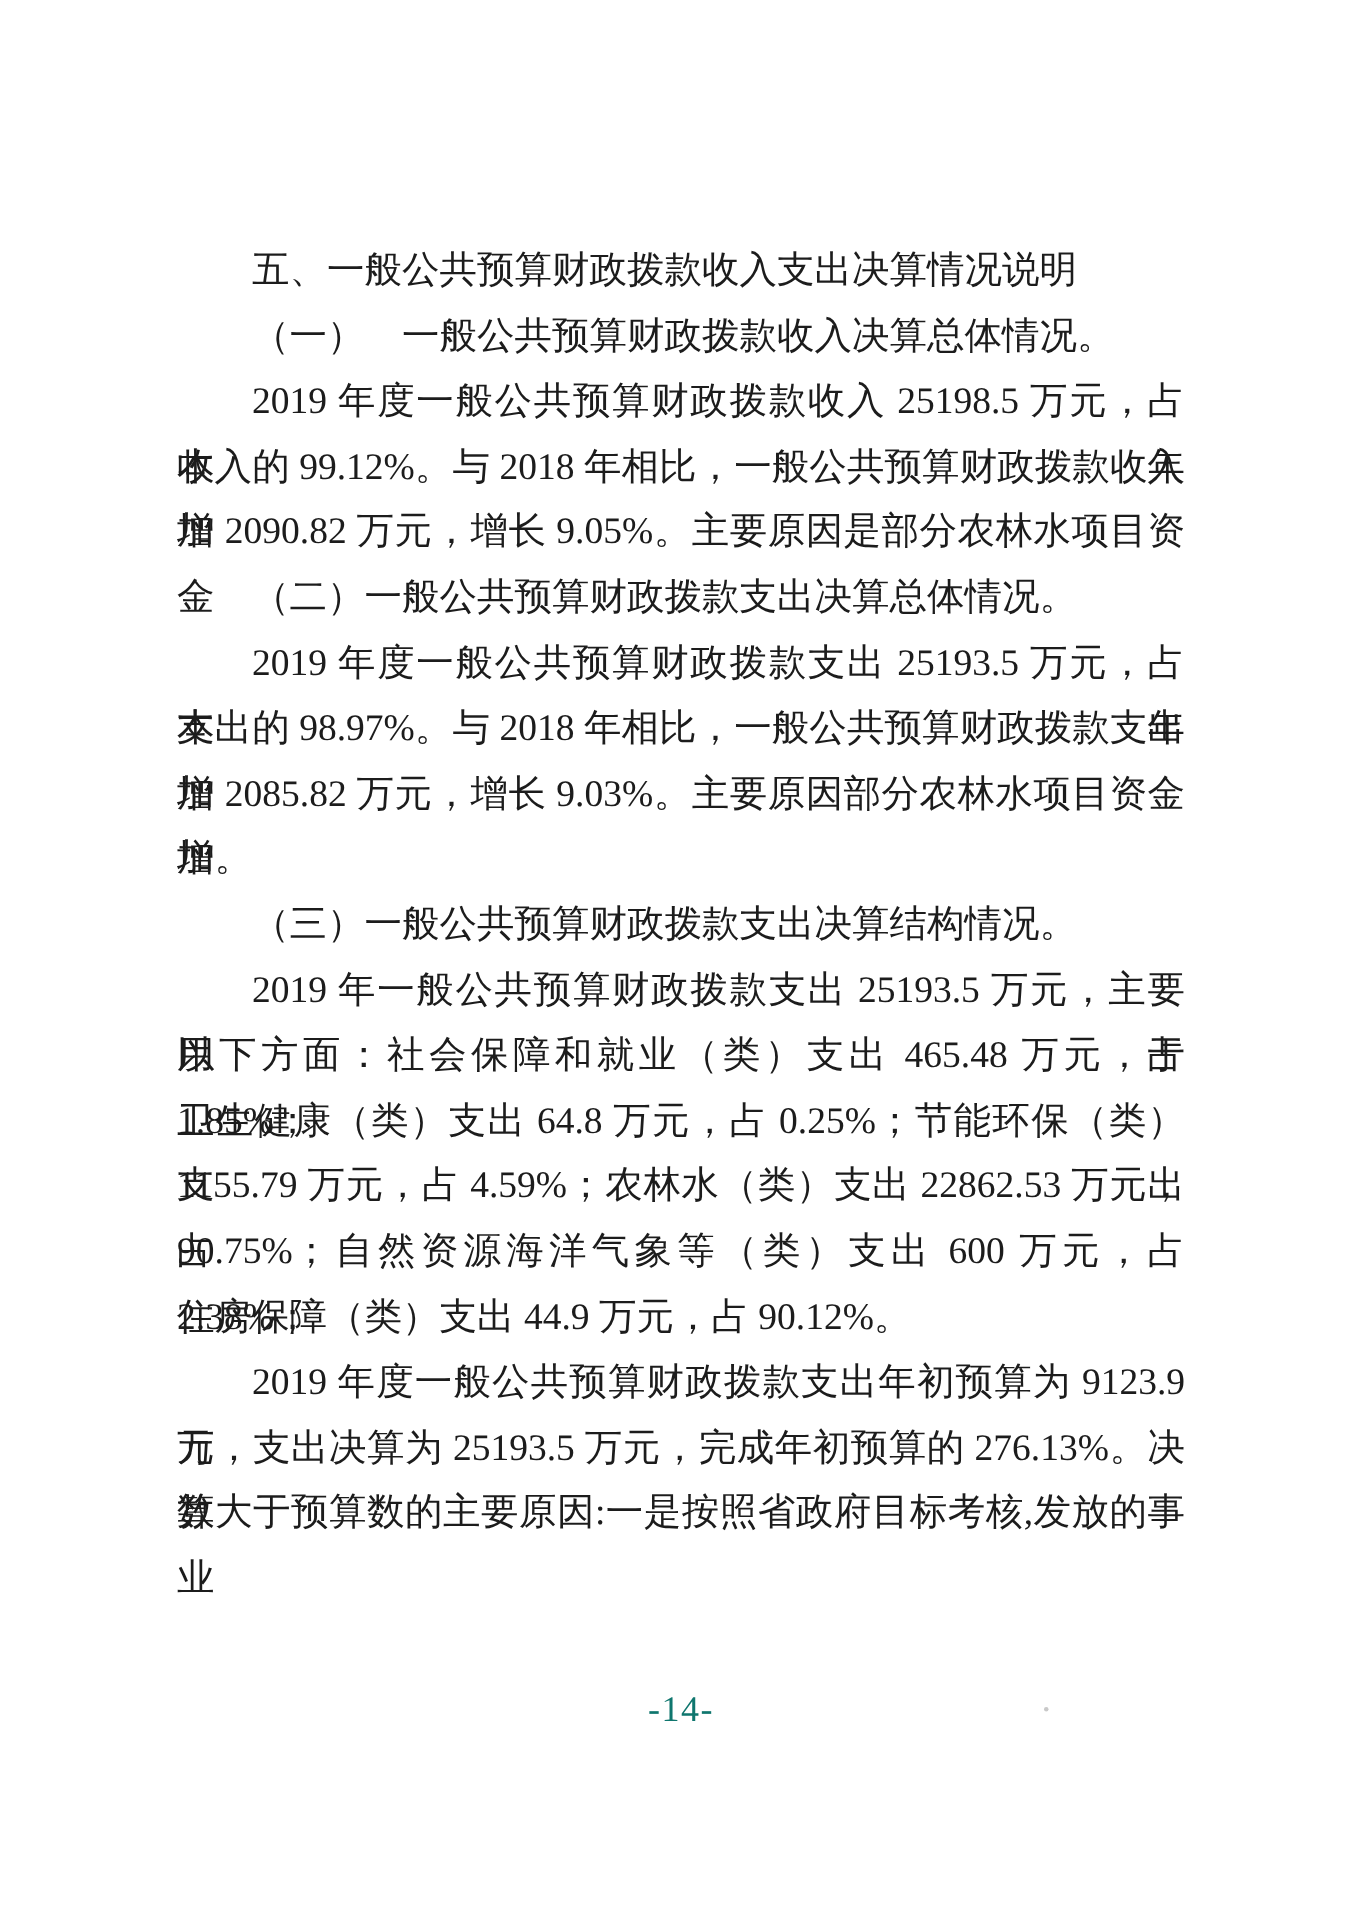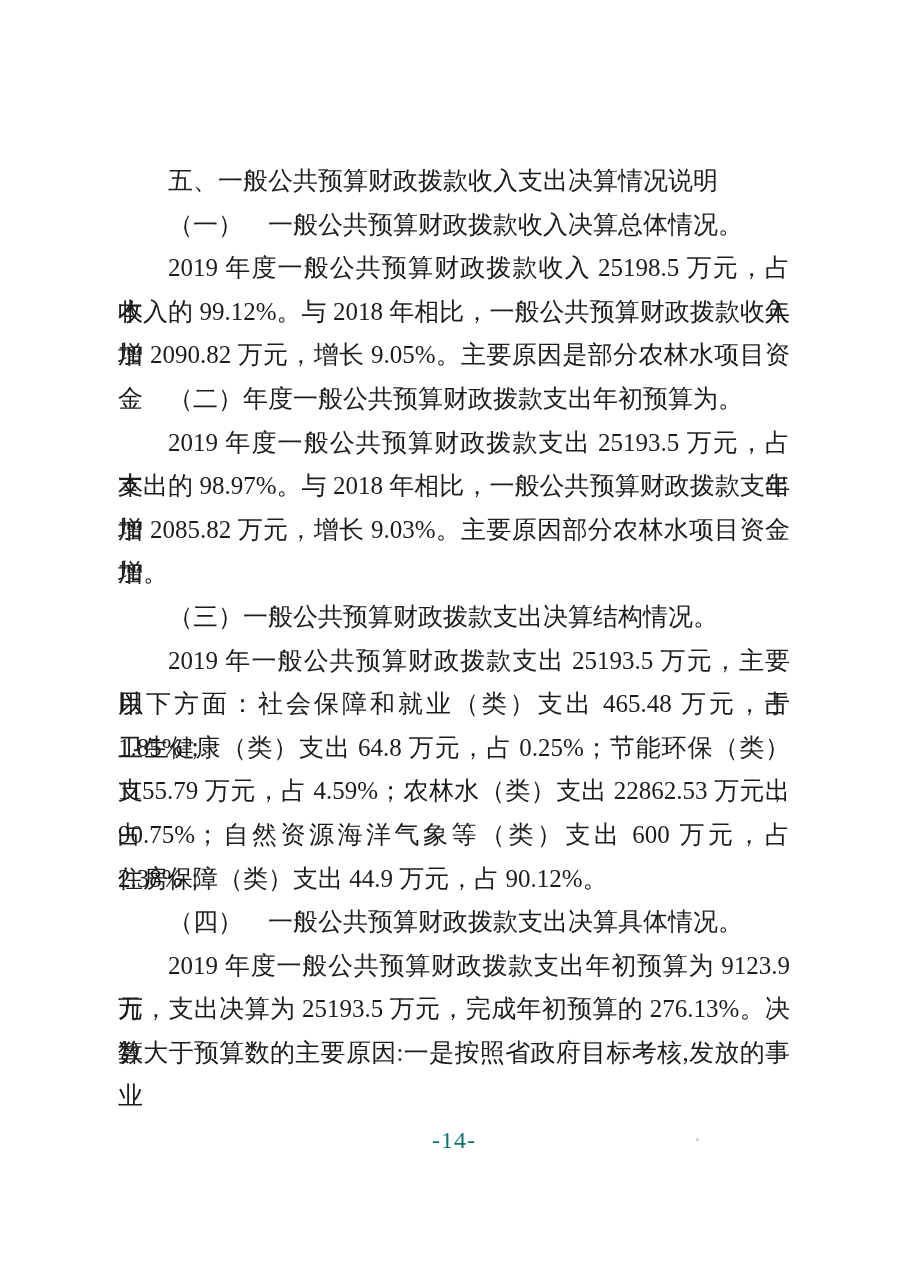--- a/index.html
+++ b/index.html
@@ -60,32 +60,31 @@
 </head>
 <body>
 
 <div id="page">
   <div id="doc-body">
       <div class="line indent"><span>五、一般公共预算财政拨款收入支出决算情况说明</span></div>
       <div class="line indent"><span class="bold">（一）　一般公共预算财政拨款收入决算总体情况。</span></div>
       <div class="line indent just"><span>2019 年度一般公共预算财政拨款收入 25198.5 万元，占本年</span></div>
       <div class="line just"><span>收入的 99.12%。与 2018 年相比，一般公共预算财政拨款收入增</span></div>
       <div class="line just"><span>加 2090.82 万元，增长 9.05%。主要原因是部分农林水项目资金</span></div>
-      <div class="line indent"><span class="bold">（二）年度一般公共预算财政拨款支出年初预算为。</span></div>
+      <div class="line indent"><span class="bold">（二）一般公共预算财政拨款支出决算总体情况。</span></div>
       <div class="line indent just"><span>2019 年度一般公共预算财政拨款支出 25193.5 万元，占本年</span></div>
       <div class="line just"><span>支出的 98.97%。与 2018 年相比，一般公共预算财政拨款支出增</span></div>
       <div class="line just"><span>加 2085.82 万元，增长 9.03%。主要原因部分农林水项目资金增</span></div>
       <div class="line"><span>加。</span></div>
       <div class="line indent"><span class="bold">（三）一般公共预算财政拨款支出决算结构情况。</span></div>
       <div class="line indent just"><span>2019 年一般公共预算财政拨款支出 25193.5 万元，主要用于</span></div>
       <div class="line just"><span>以下方面：</span><span class="bold">社会保障和就业（类）</span><span>支出 465.48 万元，占 1.85%；</span></div>
       <div class="line just"><span class="bold">卫生健康（类）</span><span>支出 64.8 万元，占 0.25%；</span><span class="bold">节能环保（类）</span><span>支出</span></div>
       <div class="line just"><span>1155.79 万元，占 4.59%；</span><span class="bold">农林水（类）</span><span>支出 22862.53 万元，占</span></div>
       <div class="line just"><span>90.75%；</span><span class="bold">自然资源海洋气象等（类）</span><span>支出 600 万元，占 2.38%；</span></div>
       <div class="line"><span class="bold">住房保障（类）</span><span>支出 44.9 万元，占 90.12%。</span></div>
-      <div class="line indent"><span class="bold">（四）　一般公共预算财政拨款支出决算具体情况。</span></div>
       <div class="line indent just"><span>2019 年度一般公共预算财政拨款支出年初预算为 9123.9 万</span></div>
       <div class="line just"><span>元，支出决算为 25193.5 万元，完成年初预算的 276.13%。决算</span></div>
       <div class="line just"><span>数大于预算数的主要原因:一是按照省政府目标考核,发放的事业</span></div>
     </div>
   <div id="page-number">-14-</div>
   <div id="scan-speck"></div>
 </div>
 
 </body></html>

